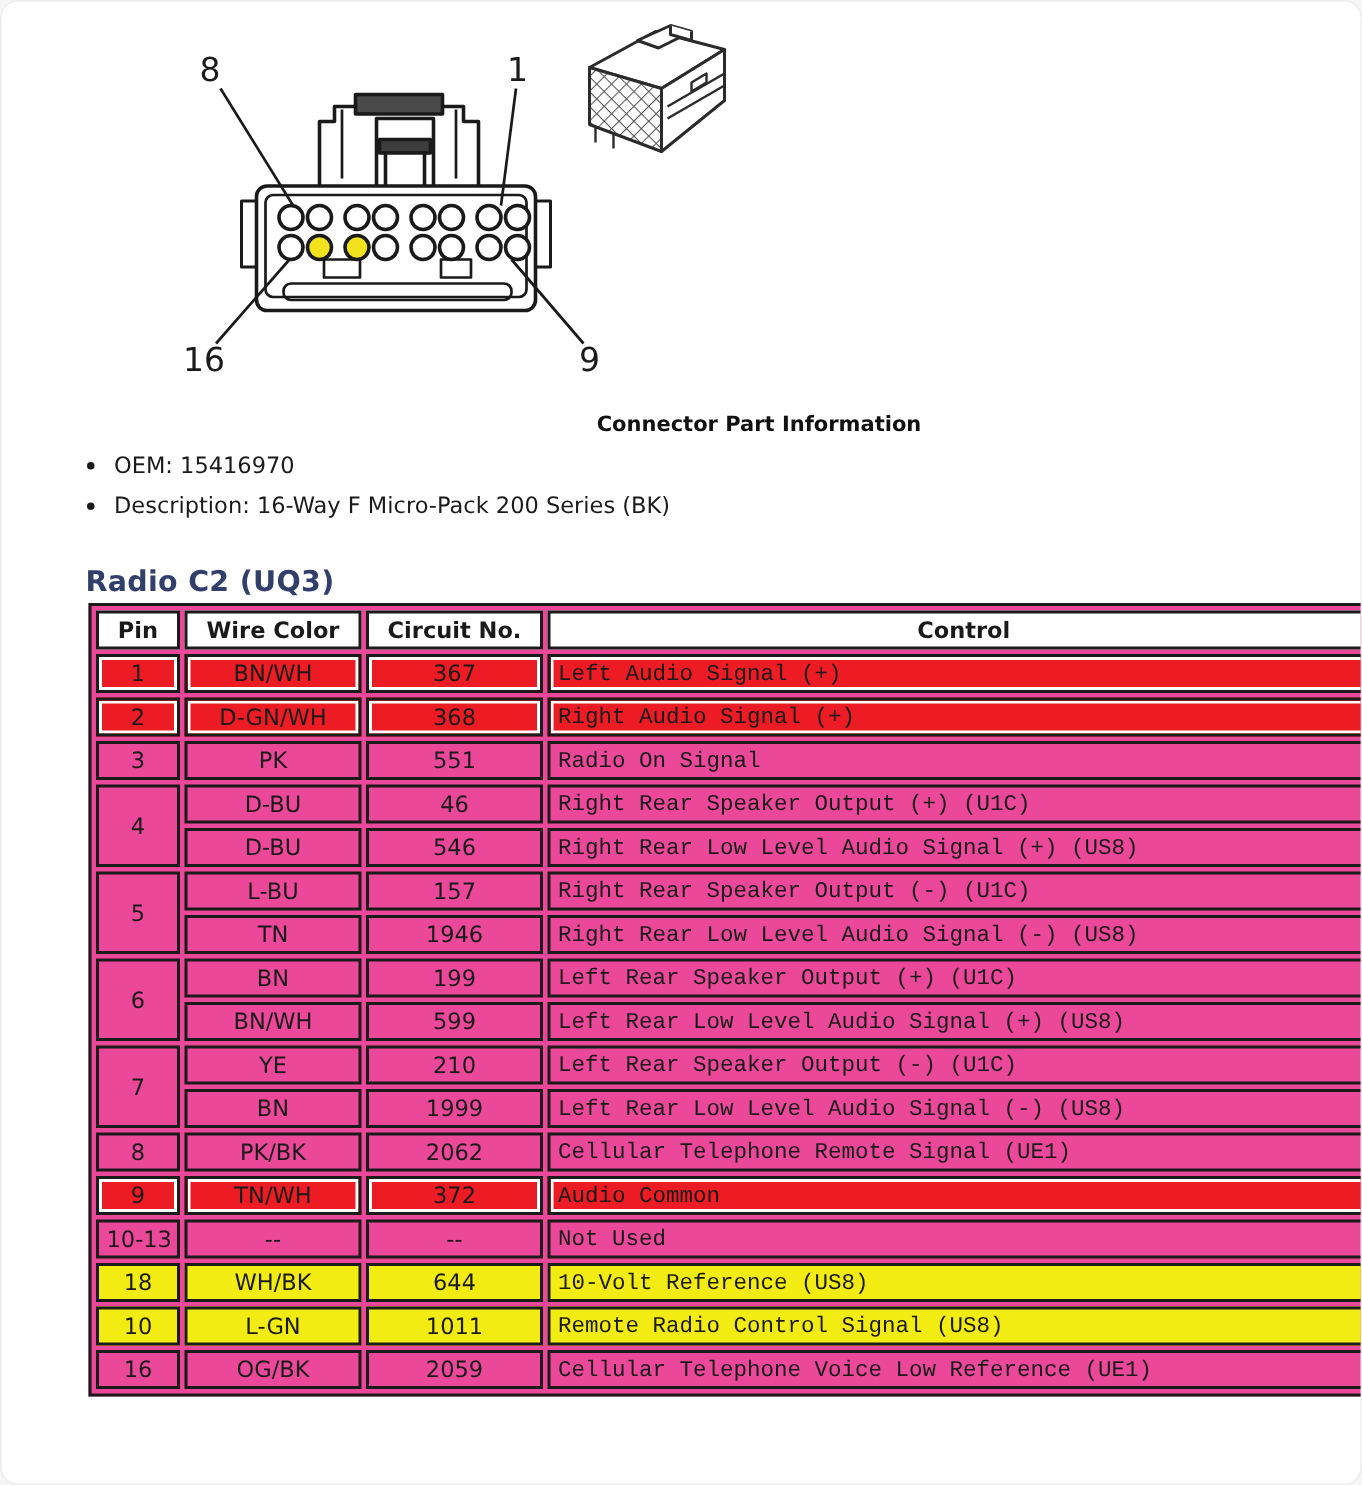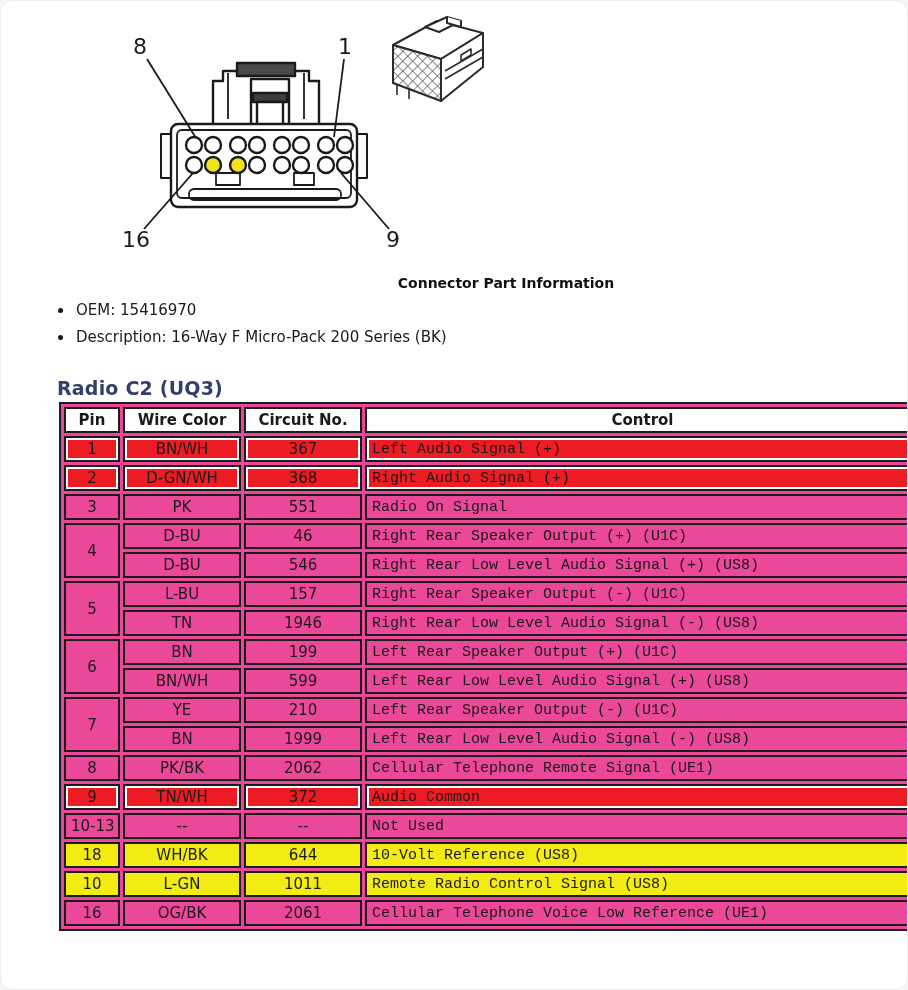--- a/index.html
+++ b/index.html
@@ -280,19 +280,19 @@
         </tr>
         <tr>
           <td class="c-pin hl-yellow">10</td>
           <td class="c-wire hl-yellow">L-GN</td>
           <td class="c-circuit hl-yellow">1011</td>
           <td class="c-func hl-yellow">Remote Radio Control Signal (US8)</td>
         </tr>
         <tr>
           <td class="c-pin">16</td>
           <td class="c-wire">OG/BK</td>
-          <td class="c-circuit">2061</td>
+          <td class="c-circuit">2059</td>
           <td class="c-func">Cellular Telephone Voice Low Reference (UE1)</td>
         </tr>
       </tbody>
   </table>
 
 </div>
 
 </body></html>

